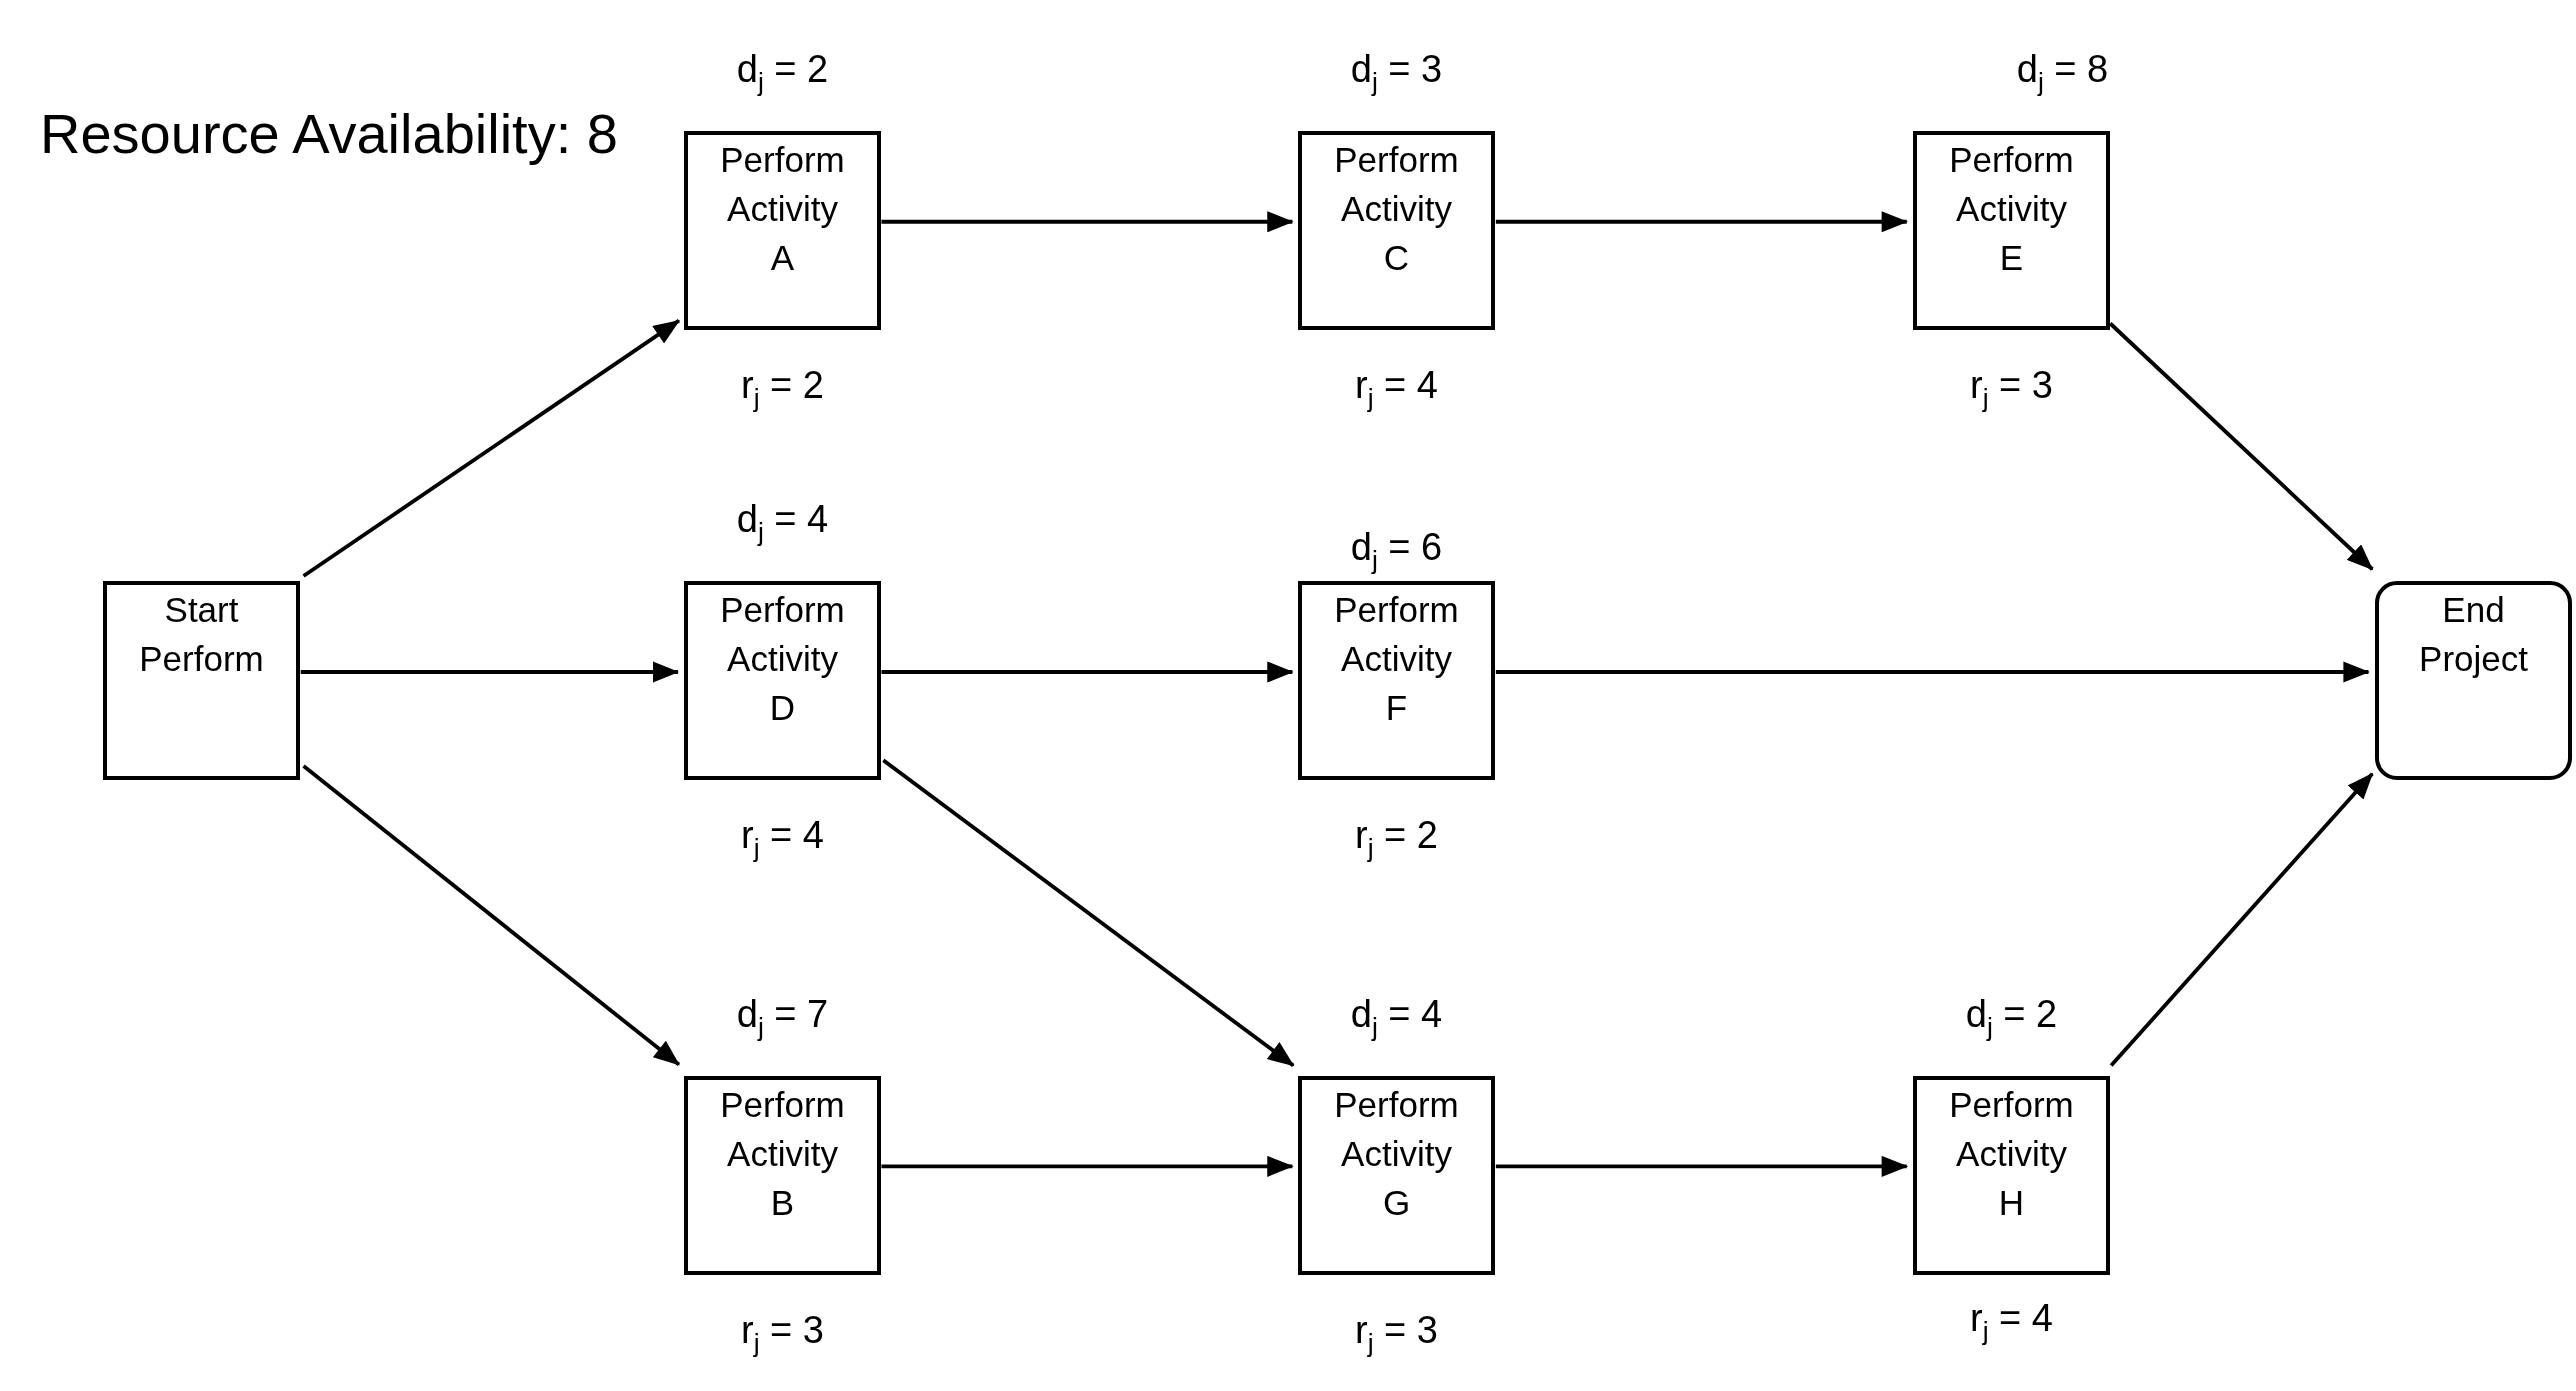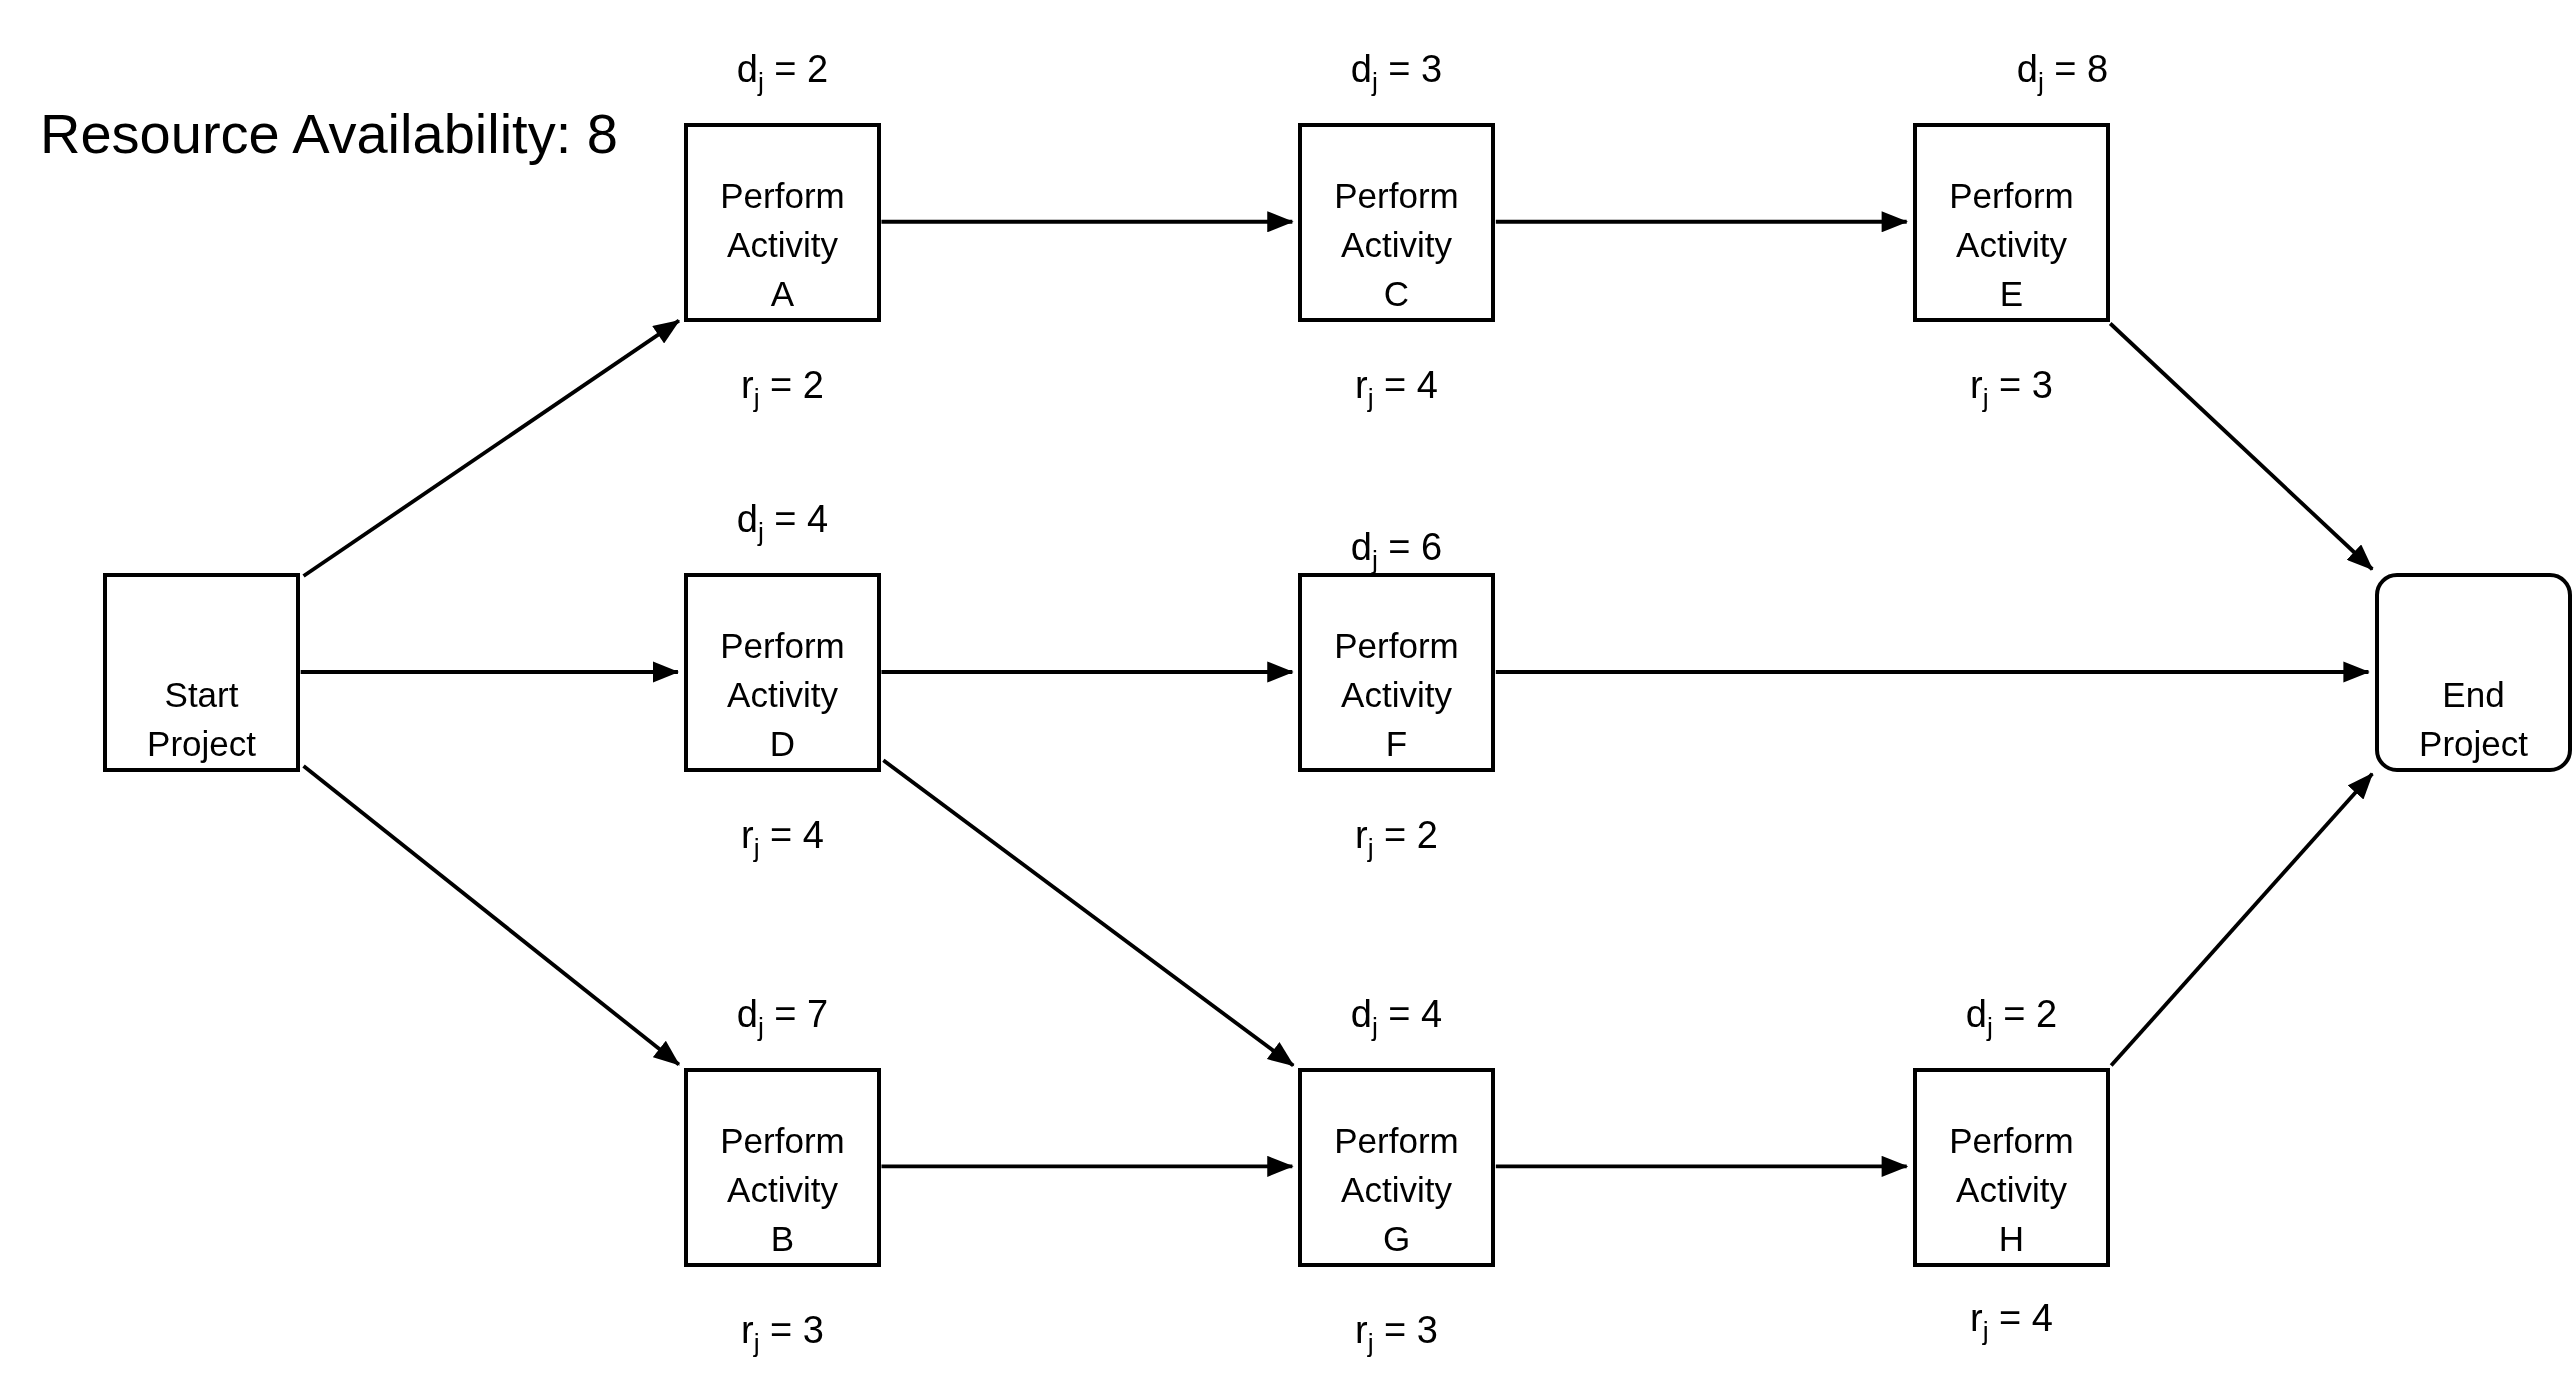--- a/index.html
+++ b/index.html
@@ -13,22 +13,23 @@
   .title {
     position: absolute; left: 40px; top: 109px;
     font-size: 56px; line-height: 50px; white-space: pre;
   }
   svg.edges { position: absolute; left: 0; top: 0; width: 2576px; height: 1391px; }
   .edge { stroke: #000000; stroke-width: 4px; fill: none; }
   .node {
     position: absolute; width: 197px; height: 199px;
     border: 4.8px solid #000000; background: #ffffff;
     box-sizing: border-box;
-    display: flex; align-items: flex-end; justify-content: center;
+    display: flex; align-items: flex-start; justify-content: center;
     text-align: center;
+    margin-top: 8px;
   }
   .node-label { font-size: 35px; line-height: 1.4; white-space: pre-line; }
   .vlabel {
     position: absolute; width: 197px; height: 46px;
     text-align: center; font-size: 38px; line-height: 46px;
     white-space: pre;
   }
   .vlabel sub { font-size: 70%; }
 </style>
 </head>
@@ -71,21 +72,21 @@
   <div class="vlabel" style="left:1298px; top:362px;"><span>r</span><sub>j</sub><span> = 4</span></div>
   <div class="vlabel" style="left:1913px; top:362px;"><span>r</span><sub>j</sub><span> = 3</span></div>
   <div class="vlabel" style="left:684px;  top:812px;"><span>r</span><sub>j</sub><span> = 4</span></div>
   <div class="vlabel" style="left:1298px; top:812px;"><span>r</span><sub>j</sub><span> = 2</span></div>
   <div class="vlabel" style="left:684px;  top:1307px;"><span>r</span><sub>j</sub><span> = 3</span></div>
   <div class="vlabel" style="left:1298px; top:1307px;"><span>r</span><sub>j</sub><span> = 3</span></div>
   <div class="vlabel" style="left:1913px; top:1295px;"><span>r</span><sub>j</sub><span> = 4</span></div>
 
   <div class="node" style="left:103px;  top:573px;">
     <div class="node-label">Start
-Project</div>
+Perform</div>
   </div>
   <div class="node" style="left:684px;  top:123px;">
     <div class="node-label">Perform
 Activity
 A</div>
   </div>
   <div class="node" style="left:1298px; top:123px;">
     <div class="node-label">Perform
 Activity
 C</div>

